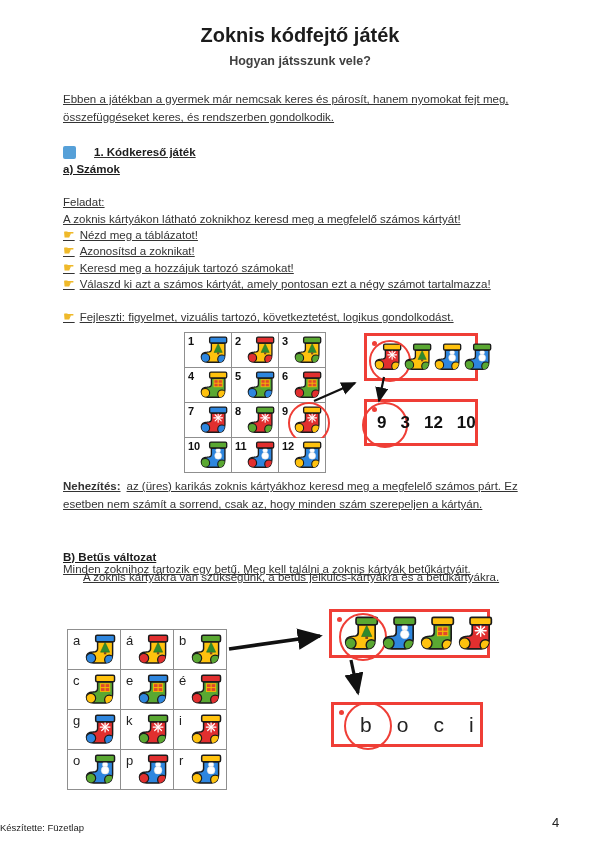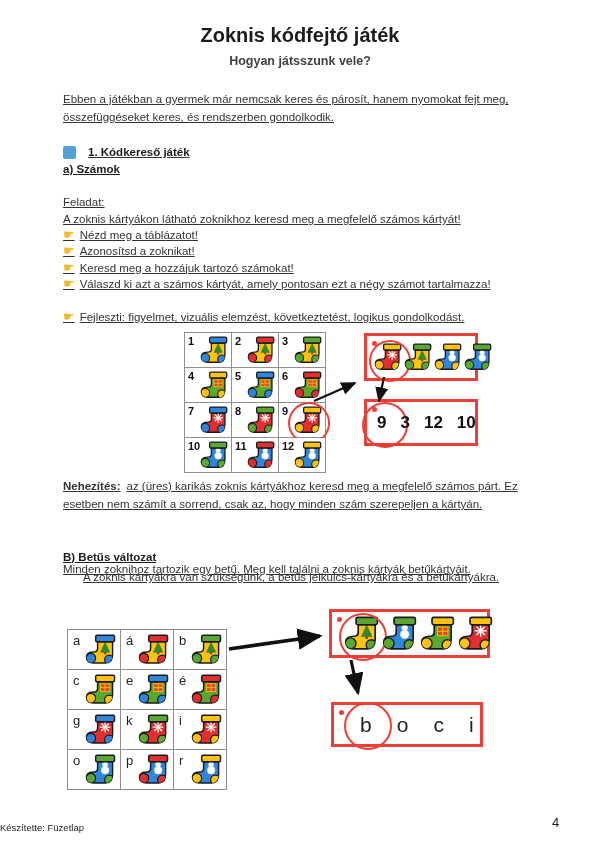--- a/index.html
+++ b/index.html
@@ -12,21 +12,21 @@
   body{background:#e9e9e9;font-family:"Liberation Sans",sans-serif;}
   .page{position:relative;width:600px;height:849px;background:#ffffff;margin:0 auto;
         color:#2b2b2b;overflow:hidden;}
   .title{position:absolute;top:24px;left:0;width:600px;text-align:center;
          font-size:20px;font-weight:bold;color:#1c1c1c;}
   .subtitle{position:absolute;top:54px;left:0;width:600px;text-align:center;
          font-size:12.5px;font-weight:bold;color:#404040;}
   .txt{position:absolute;left:63px;font-size:11.5px;line-height:18px;color:#333;text-decoration:underline;}
   .bold{font-weight:bold;color:#1c1c1c;}
   .intro{top:90px;width:472px;}
-  .s1head{top:143px;display:flex;align-items:center;gap:12px;}
+  .s1head{top:143px;display:flex;align-items:center;gap:18px;}
   .bluesq{display:inline-block;width:13px;height:13px;border-radius:2px;
           background:var(--heading-square);}
   .subheadA{top:160px;}
   .lineTable{top:177px;}
   .taskLabel{top:193px;}
   .lineTask{top:210px;}
   .bullets{top:226px;}
   .brow{display:flex;align-items:baseline;height:16.4px;}
   .pointer{color:var(--pointer);font-size:13px;margin-right:5px;}
   .develops{top:308px;display:flex;align-items:baseline;}
@@ -102,21 +102,21 @@
       <span>Keresd meg a hozzájuk tartozó számokat!</span>
     </div>
     <div class="brow">
       <span class="pointer">☛</span>
       <span>Válaszd ki azt a számos kártyát, amely pontosan ezt a négy számot tartalmazza!</span>
     </div>
   </div>
 
   <div class="txt develops">
     <span class="pointer">☛</span>
-    <span>Fejleszti: figyelmet, vizuális elemzést, következtetést, logikus gondolkodást.</span>
+    <span>Fejleszti: figyelmet, vizuális tartozó, következtetést, logikus gondolkodást.</span>
   </div>
 
   <div id="numberTable" class="sockgrid">
       <div class="tcell">
         <span class="cnum">1</span>
         <span class="sockwrap">
           <svg width="28" height="28" viewBox="0 0 64 64">
             <defs>
               <clipPath id="sc1">
                 <path d="M26,16 L57,16 L57,42 Q57,60 43,60 L18,60 Q3,60 3,47.5 Q3,38 16,37 L21,36.5 Q26,35.5 26,30 Z"></path>

